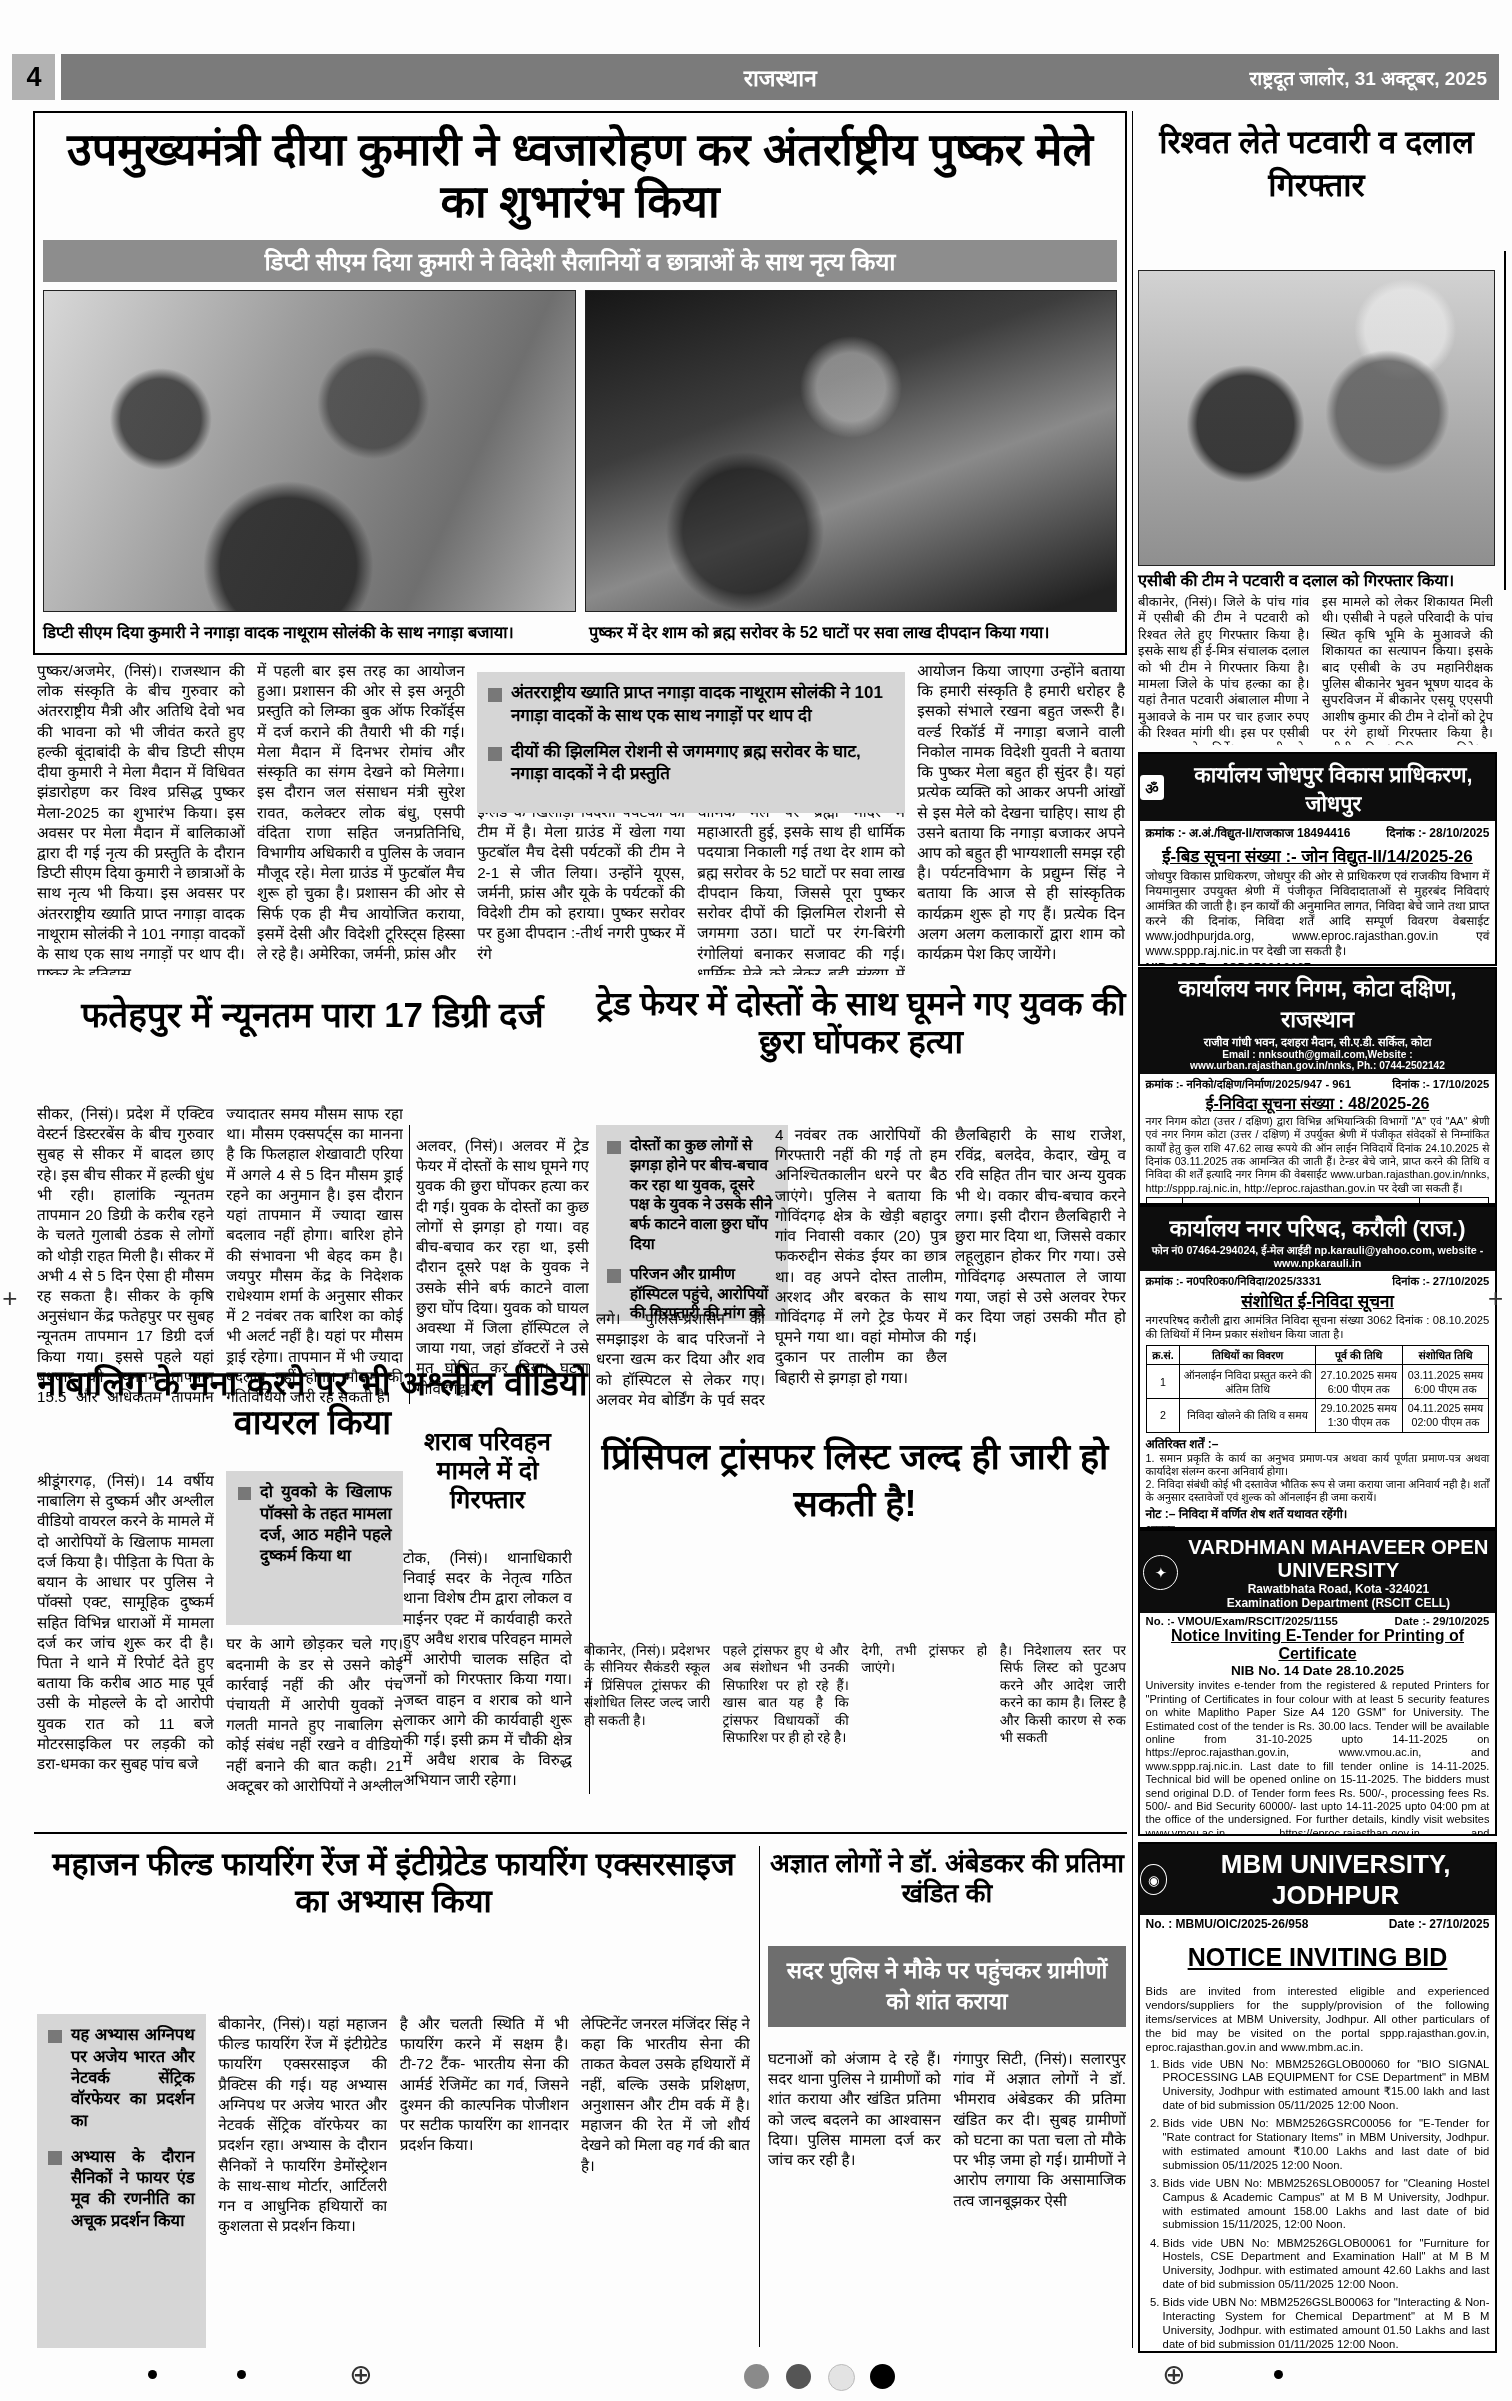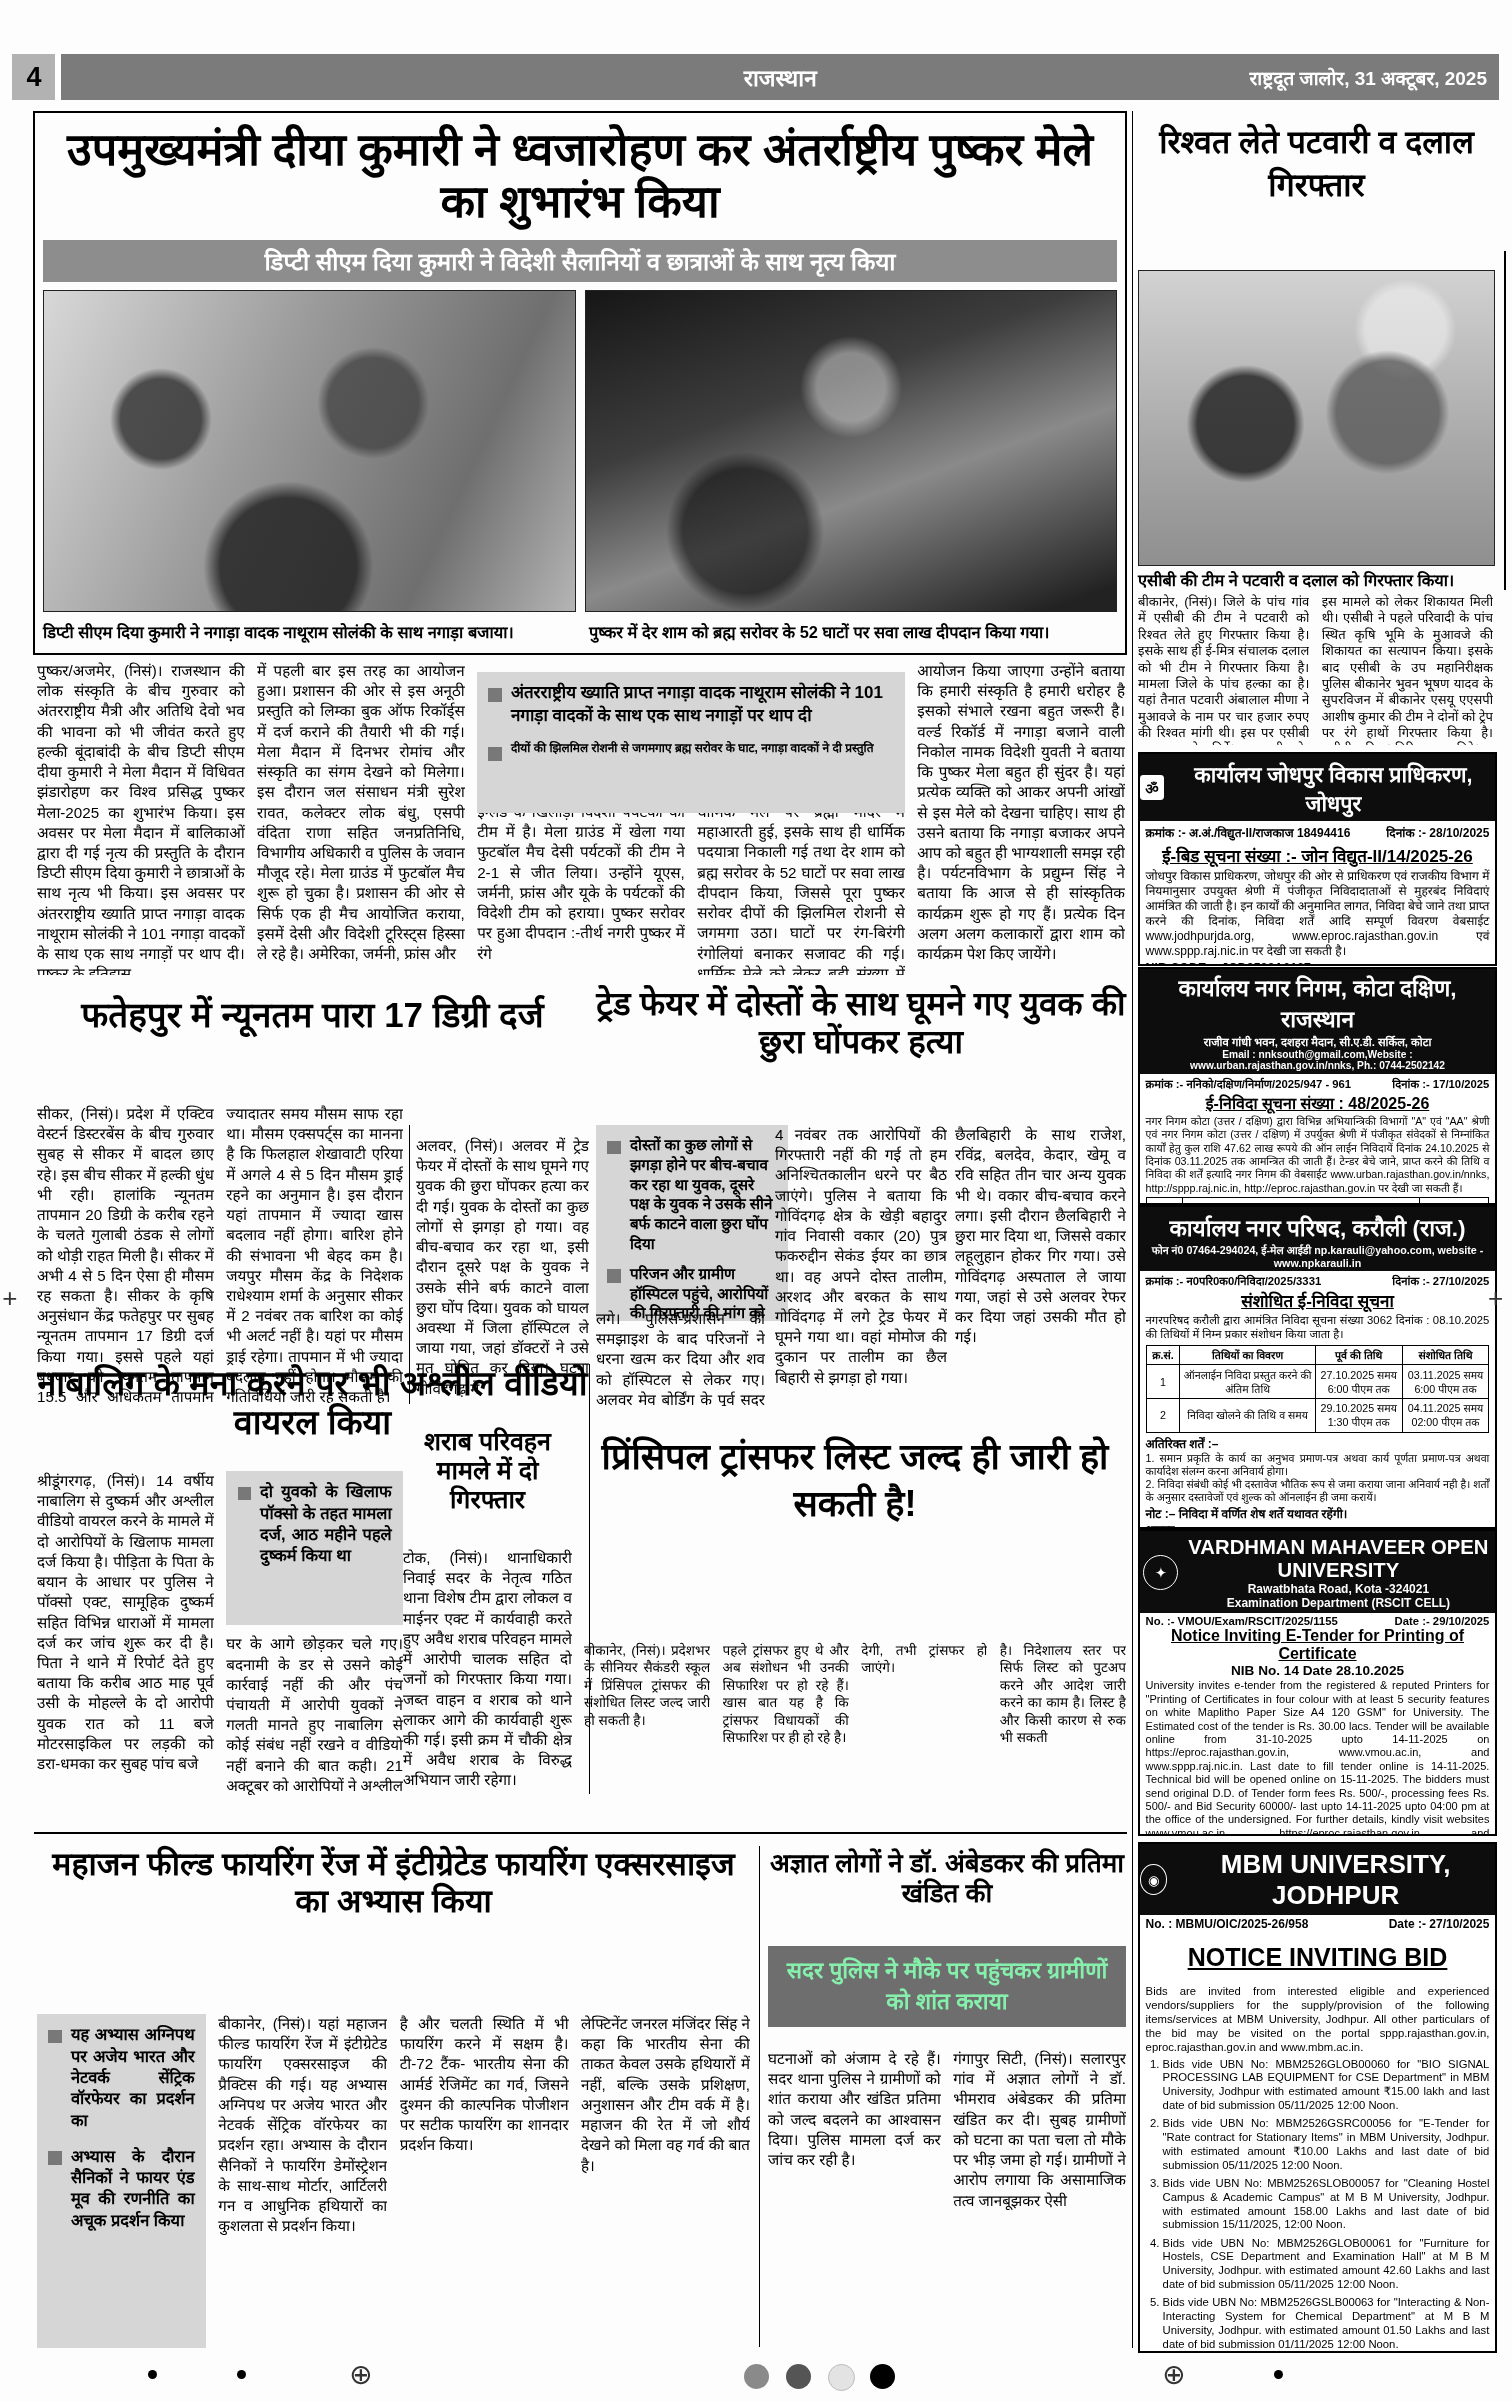--- a/index.html
+++ b/index.html
@@ -67,21 +67,21 @@
     <div>में पहली बार इस तरह का आयोजन हुआ। प्रशासन की ओर से इस अनूठी प्रस्तुति को लिम्का बुक ऑफ रिकॉर्ड्स में दर्ज कराने की तैयारी भी की गई। मेला मैदान में दिनभर रोमांच और संस्कृति का संगम देखने को मिलेगा। इस दौरान जल संसाधन मंत्री सुरेश रावत, कलेक्टर लोक बंधु, एसपी वंदिता राणा सहित जनप्रतिनिधि, विभागीय अधिकारी व पुलिस के जवान मौजूद रहे। मेला ग्राउंड में फुटबॉल मैच शुरू हो चुका है। प्रशासन की ओर से सिर्फ एक ही मैच आयोजित कराया, इसमें देसी और विदेशी टूरिस्ट्स हिस्सा ले रहे है। अमेरिका, जर्मनी, फ्रांस और</div>
     <div style="padding-top:141px;">इंग्लैंड के खिलाड़ी विदेशी पर्यटकों की टीम में है। मेला ग्राउंड में खेला गया फुटबॉल मैच देसी पर्यटकों की टीम ने 2-1 से जीत लिया। उन्होंने यूएस, जर्मनी, फ्रांस और यूके के पर्यटकों की विदेशी टीम को हराया। पुष्कर सरोवर पर हुआ दीपदान :-तीर्थ नगरी पुष्कर में रंगे</div>
     <div style="padding-top:141px;">धार्मिक मेले पर ब्रह्मा मंदिर में महाआरती हुई, इसके साथ ही धार्मिक पदयात्रा निकाली गई तथा देर शाम को ब्रह्म सरोवर के 52 घाटों पर सवा लाख दीपदान किया, जिससे पूरा पुष्कर सरोवर दीपों की झिलमिल रोशनी से जगमगा उठा। घाटों पर रंग-बिरंगी रंगोलियां बनाकर सजावट की गई। धार्मिक मेले को लेकर बड़ी संख्या में श्रद्धालु पुष्कर पहुंचे। इस दौरान जल संसाधन मंत्री सुरेश सिंह रावत, निवर्तमान परिषद अध्यक्ष कमल पाठक, अरुण पाराशर, शिव स्वरूप महर्षि, लक्ष्मी पाराशर, मुकेश कुमावत, रोहन बाकोलिया, सुमन कुमावत सहित सैकड़ों लोग मौजूद थे। दिया कुमारी को पूजा-अर्चना प्रसिद्ध पंडित कैलाश नाथ ने कराई। उपमुख्यमंत्री दिया कुमारी ने पुष्कर मेले के लिए 70 लाख का जो बजट था उसको बढ़कर एक करोड़ करने की घोषणा मंच से की। साथ ही उन्होंने कहा कि आगामी 19 नवंबर से प्रत्येक संभाग में घूमर नृत्य का</div>
     <div>आयोजन किया जाएगा उन्होंने बताया कि हमारी संस्कृति है हमारी धरोहर है इसको संभाले रखना बहुत जरूरी है। वर्ल्ड रिकॉर्ड में नगाड़ा बजाने वाली निकोल नामक विदेशी युवती ने बताया कि पुष्कर मेला बहुत ही सुंदर है। यहां प्रत्येक व्यक्ति को आकर अपनी आंखों से इस मेले को देखना चाहिए। साथ ही उसने बताया कि नगाड़ा बजाकर अपने आप को बहुत ही भाग्यशाली समझ रही है। पर्यटनविभाग के प्रद्युम्न सिंह ने बताया कि आज से ही सांस्कृतिक कार्यक्रम शुरू हो गए हैं। प्रत्येक दिन अलग अलग कलाकारों द्वारा शाम को कार्यक्रम पेश किए जायेंगे।</div>
   </div>
   <div class="graybox abs" style="left:440px;top:11.3px;width:405px;height:120px;">
     <div class="bullet" style="font-size:17px;">
         <span class="sq"></span>
         <span>अंतरराष्ट्रीय ख्याति प्राप्त नगाड़ा वादक नाथूराम सोलंकी ने 101 नगाड़ा वादकों के साथ एक साथ नगाड़ों पर थाप दी</span>
       </div>
-    <div class="bullet" style="font-size:12px;">
+    <div class="bullet" style="font-size:17px;">
         <span class="sq"></span>
         <span>दीयों की झिलमिल रोशनी से जगमगाए ब्रह्म सरोवर के घाट, नगाड़ा वादकों ने दी प्रस्तुति</span>
       </div>
   </div>
 </div>
 
 <div class="abs hl" style="left:37px;top:995px;width:551px;font-size:35px;">फतेहपुर में न्यूनतम पारा 17 डिग्री दर्ज</div>
 <div class="abs cols body-text just" style="left:37px;top:1104px;width:366px;height:299px;">
   <div>सीकर, (निसं)। प्रदेश में एक्टिव वेस्टर्न डिस्टरबेंस के बीच गुरुवार सुबह से सीकर में बादल छाए रहे। इस बीच सीकर में हल्की धुंध भी रही। हालांकि न्यूनतम तापमान 20 डिग्री के करीब रहने के चलते गुलाबी ठंडक से लोगों को थोड़ी राहत मिली है। सीकर में अभी 4 से 5 दिन ऐसा ही मौसम रह सकता है। सीकर के कृषि अनुसंधान केंद्र फतेहपुर पर सुबह न्यूनतम तापमान 17 डिग्री दर्ज किया गया। इससे पहले यहां बुधवार को न्यूनतम तापमान 15.5 और अधिकतम तापमान 29.8 डिग्री दर्ज किया गया। इस सीजन में भी</div>
   <div>ज्यादातर समय मौसम साफ रहा था। मौसम एक्सपर्ट्स का मानना है कि फिलहाल शेखावाटी एरिया में अगले 4 से 5 दिन मौसम ड्राई रहने का अनुमान है। इस दौरान यहां तापमान में ज्यादा खास बदलाव नहीं होगा। बारिश होने की संभावना भी बेहद कम है। जयपुर मौसम केंद्र के निदेशक राधेश्याम शर्मा के अनुसार सीकर में 2 नवंबर तक बारिश का कोई भी अलर्ट नहीं है। यहां पर मौसम ड्राई रहेगा। तापमान में भी ज्यादा बदलाव नहीं होगा। मौसम की गतिविधियां जारी रह सकती है।</div>
@@ -151,21 +151,21 @@
   <div>है और चलती स्थिति में भी फायरिंग करने में सक्षम है। टी-72 टैंक- भारतीय सेना की आर्मर्ड रेजिमेंट का गर्व, जिसने दुश्मन की काल्पनिक पोजीशन पर सटीक फायरिंग का शानदार प्रदर्शन किया।</div>
   <div>लेफ्टिनेंट जनरल मंजिंदर सिंह ने कहा कि भारतीय सेना की ताकत केवल उसके हथियारों में नहीं, बल्कि उसके प्रशिक्षण, अनुशासन और टीम वर्क में है। महाजन की रेत में जो शौर्य देखने को मिला वह गर्व की बात है।</div>
 </div>
 
 <div class="abs rule" style="left:759px;top:1846px;width:1.1px;height:501px;"></div>
 <div class="abs rule" style="left:589px;top:1364px;width:1.1px;height:430px;"></div>
 <div class="abs rule" style="left:409px;top:1125px;width:1.1px;height:279px;"></div>
 <div class="abs rule" style="left:1132px;top:111px;width:1.1px;height:2237px;"></div>
 
 <div class="abs hl" style="left:768px;top:1848px;width:358px;font-size:26px;">अज्ञात लोगों ने डॉ. अंबेडकर की प्रतिमा खंडित की</div>
-<div class="abs" style="left:768px;top:1946px;width:358px;background:#6e6e6e;color:#86efac;text-align:center;font-weight:700;font-size:22.6px;line-height:1.35;padding:10.2px 5.6px;box-sizing:border-box;">सदर पुलिस ने मौके पर पहुंचकर ग्रामीणों को शांत कराया</div>
+<div class="abs" style="left:768px;top:1946px;width:358px;background:#6e6e6e;color:#ffffff;text-align:center;font-weight:700;font-size:22.6px;line-height:1.35;padding:10.2px 5.6px;box-sizing:border-box;">सदर पुलिस ने मौके पर पहुंचकर ग्रामीणों को शांत कराया</div>
 <div class="abs cols body-text just" style="left:768px;top:2049px;width:358px;height:298px;">
   <div>घटनाओं को अंजाम दे रहे हैं। सदर थाना पुलिस ने ग्रामीणों को शांत कराया और खंडित प्रतिमा को जल्द बदलने का आश्वासन दिया। पुलिस मामला दर्ज कर जांच कर रही है।</div>
   <div>गंगापुर सिटी, (निसं)। सलारपुर गांव में अज्ञात लोगों ने डॉ. भीमराव अंबेडकर की प्रतिमा खंडित कर दी। सुबह ग्रामीणों को घटना का पता चला तो मौके पर भीड़ जमा हो गई। ग्रामीणों ने आरोप लगाया कि असामाजिक तत्व जानबूझकर ऐसी</div>
 </div>
 
 <div class="abs hl" style="left:1138px;top:121px;width:357px;font-size:32px;line-height:1.35;">रिश्वत लेते पटवारी व दलाल गिरफ्तार</div>
 <div class="abs photo" style="left:1138px;top:270px;width:355px;height:294px;background:
      radial-gradient(circle at 30% 52%, rgba(30,30,30,.8) 0 48px, transparent 59px),
      radial-gradient(circle at 70% 48%, rgba(90,90,90,.8) 0 51px, transparent 62px),
      radial-gradient(circle at 75% 20%, rgba(240,240,240,.6) 0 40px, transparent 51px),

